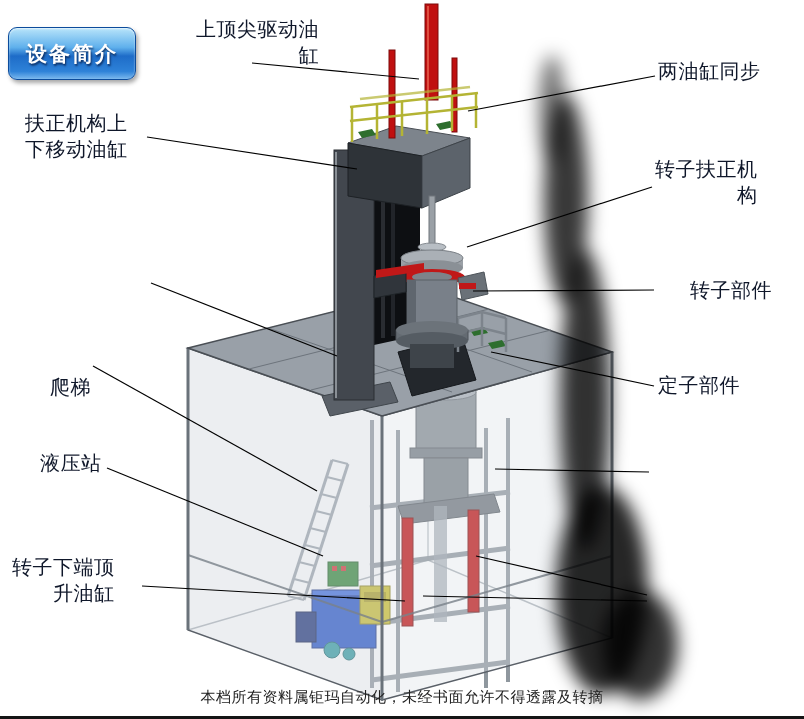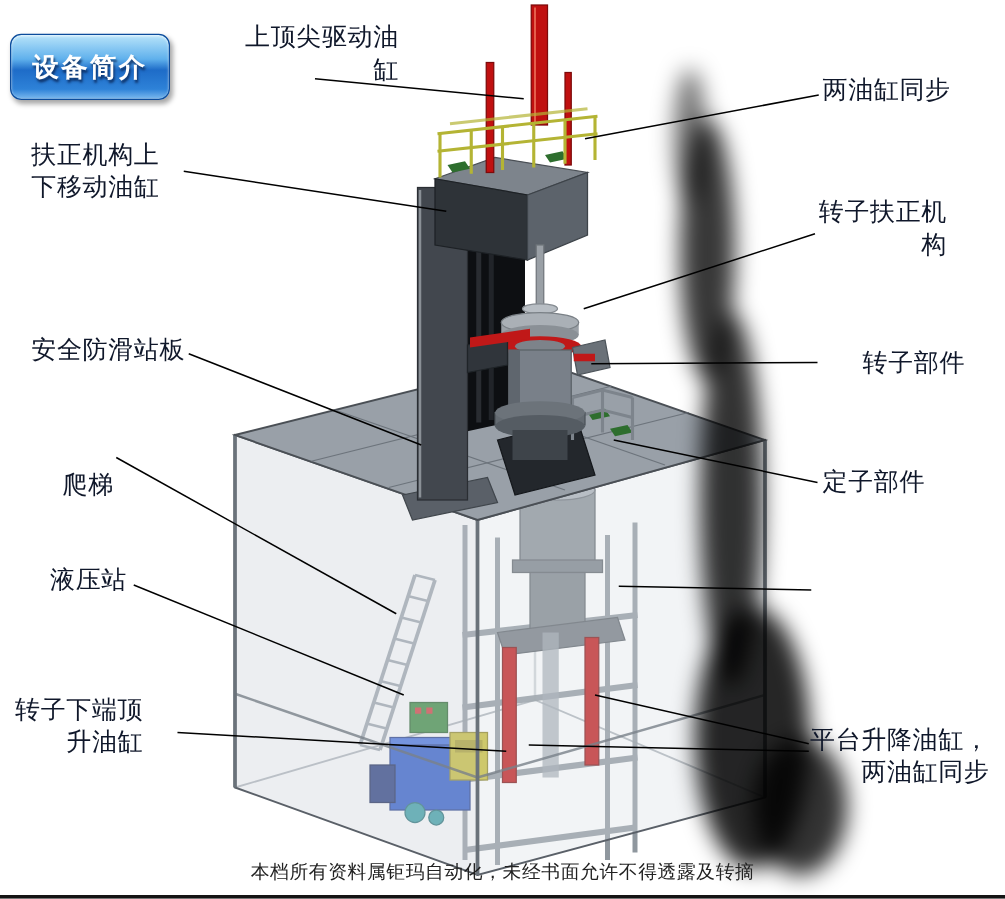--- a/index.html
+++ b/index.html
@@ -231,25 +231,22 @@
     <span>设备简介</span>
   </div>
 
   <div class="label" style="left:196px; top:16px;">上顶尖驱动油
 缸</div>
   <div class="label" style="left:658px; top:58px;">两油缸同步</div>
   <div class="label" style="left:25px;  top:110px;">扶正机构上
 下移动油缸</div>
   <div class="label" style="left:655px; top:156px;">转子扶正机
 构</div>
-  <div class="label" style="left:25px;  top:266px;">安全防滑站板</div>
   <div class="label" style="left:690px; top:277px;">转子部件</div>
   <div class="label" style="left:50px;  top:347px;margin-top:27px;">爬梯</div>
   <div class="label" style="left:658px; top:372px;">定子部件</div>
   <div class="label" style="left:40px;  top:450px;">液压站</div>
   <div class="label" style="left:12px;  top:554px;">转子下端顶
 升油缸</div>
-  <div class="label" style="left:648px; top:578px;">平台升降油缸，
-两油缸同步</div>
 
   <div class="footer">本档所有资料属钜玛自动化，未经书面允许不得透露及转摘</div>
 
 </div>
 
 </body></html>

